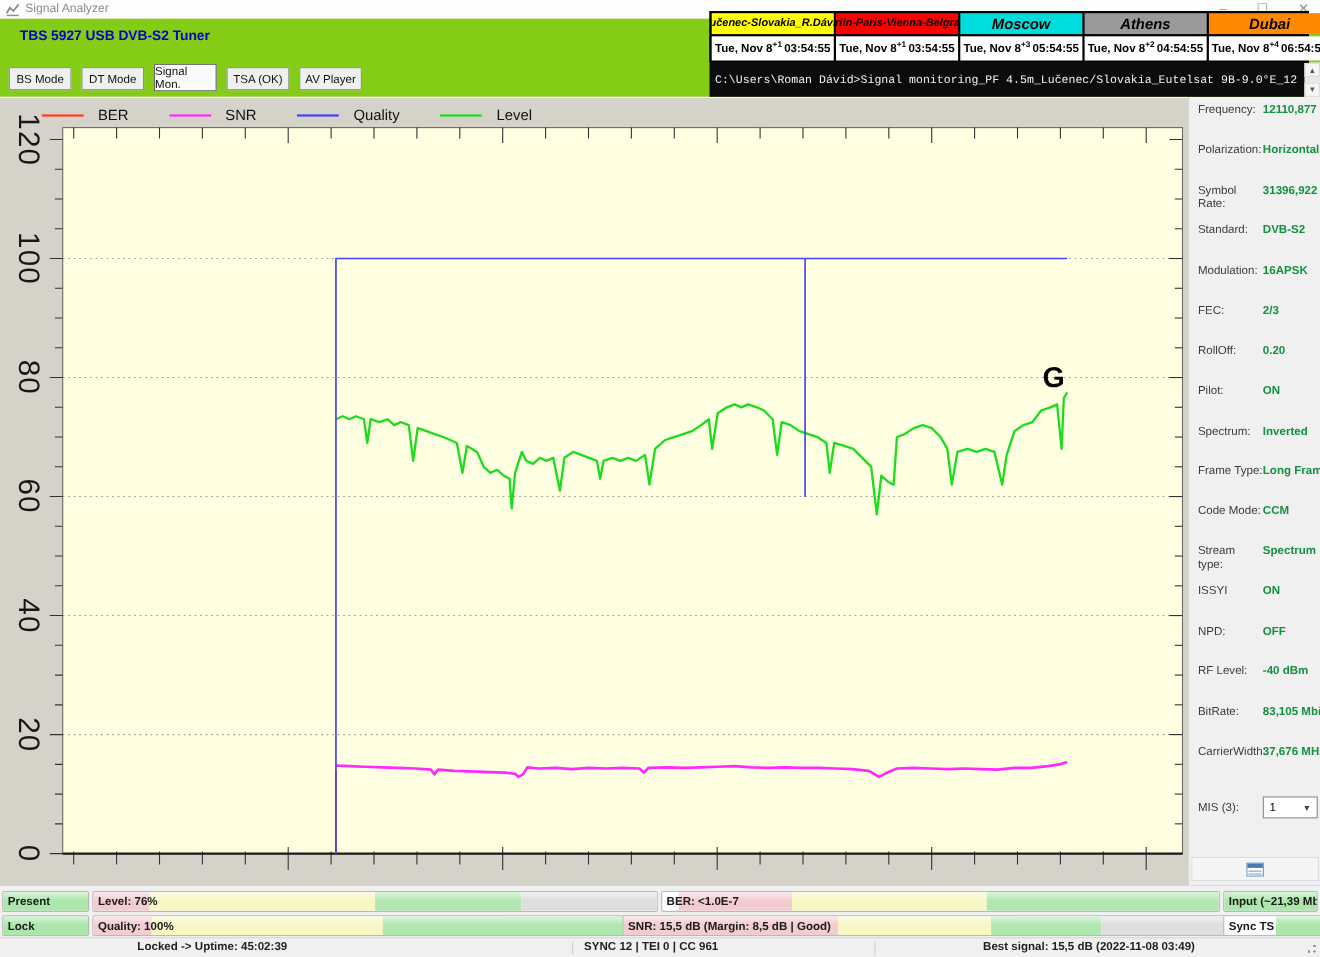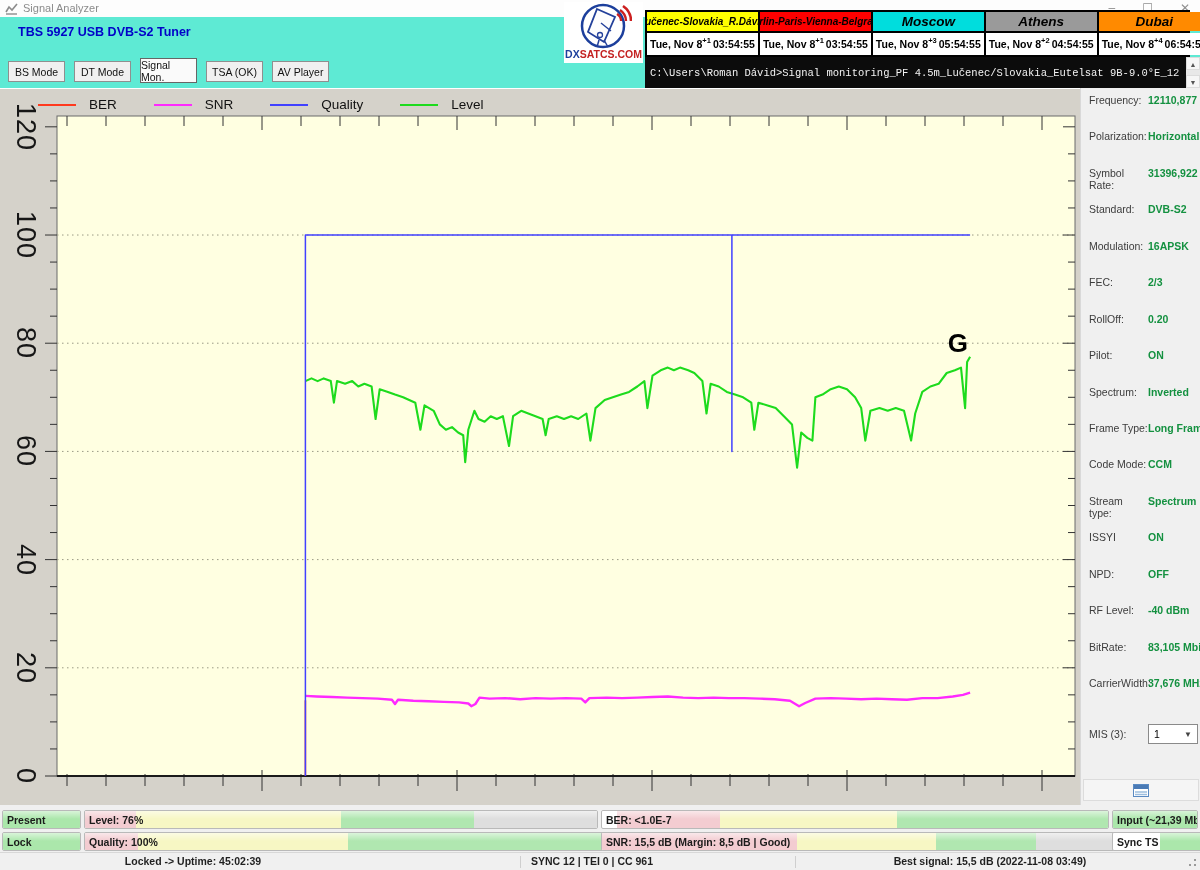--- a/index.html
+++ b/index.html
@@ -1,18 +1,18 @@
 <!DOCTYPE html>
 <html><head>
 <meta charset="utf-8">
 <style>
   html,body{margin:0;padding:0}
   body{width:1200px;height:870px;overflow:hidden;background:#f0f0f0;
        font-family:"Liberation Sans",sans-serif;position:relative}
-  #app{position:absolute;left:0;top:0;width:1200px;height:870px;background:#5eead4}
+  #app{position:absolute;left:0;top:0;width:1200px;height:870px;background:#84cc16}
 
   
   .titlebar{position:absolute;left:0;top:0;width:1200px;height:17px;background:#fdfdfd}
   .title-icon{position:absolute;left:5px;top:2px;width:13px;height:13px}
   .title-text{position:absolute;left:23px;top:2px;font-size:11px;color:#8b8b8b}
   .win-btns{position:absolute;right:10px;top:1px;display:flex;gap:27px;color:#8f8f8f;font-size:12px;line-height:14px}
   .win-btns span{cursor:default}
 
   
   .device{position:absolute;left:18px;top:25px;font-size:12.5px;font-weight:bold;color:#0202c8}
@@ -101,34 +101,20 @@
     <span class="title-text">Signal Analyzer</span>
     <div class="win-btns">
       <span>–</span>
       <span>☐</span>
       <span>✕</span>
     </div>
   </div>
 
   <div class="device">TBS 5927 USB DVB-S2 Tuner</div>
 
-  <div class="logo">
-    <svg width="56" height="47" viewBox="0 0 56 47">
-      <ellipse cx="27" cy="24" rx="21" ry="21" fill="#fff" stroke="#1c3f9c" stroke-width="2.5"></ellipse>
-      <polygon points="21,7 39,15 28,40 12,30" fill="#fdfdfd" stroke="#23409a" stroke-width="1.8"></polygon>
-      <line x1="25" y1="21" x2="35" y2="29" stroke="#23409a" stroke-width="1.5"></line>
-      <circle cx="24" cy="33" r="2.5" fill="none" stroke="#23409a" stroke-width="1.3"></circle>
-      <line x1="23" y1="38" x2="21" y2="45" stroke="#23409a" stroke-width="1.5"></line>
-      <line x1="28" y1="38" x2="32" y2="45" stroke="#23409a" stroke-width="1.5"></line>
-      <path d="M41,12 q4,2.5 4,7" fill="none" stroke="#cc2020" stroke-width="2.2"></path>
-      <path d="M44,8 q6,4 6,11" fill="none" stroke="#cc2020" stroke-width="2.4"></path>
-      <path d="M47,4 q8,5.5 8,15" fill="none" stroke="#cc2020" stroke-width="2.6"></path>
-    </svg>
-    <div class="logo-text"><span class="dx">DX</span><span class="rest">SATCS.COM</span></div>
-  </div>
 
   <div class="clocks" id="clocks">
       <div class="clock-head" style="background: rgb(255, 255, 0); font-size: 10px;">Lučenec-Slovakia_R.Dávid</div>
       <div class="clock-head" style="background: rgb(255, 0, 0); font-size: 10px;">Berlin-Paris-Vienna-Belgrade</div>
       <div class="clock-head" style="background: rgb(0, 221, 221); font-size: 13.5px;">Moscow</div>
       <div class="clock-head" style="background: rgb(154, 154, 154); font-size: 13.5px;">Athens</div>
       <div class="clock-head" style="background: rgb(255, 138, 0); font-size: 13.5px;">Dubai</div>
       <div class="clock-time">
         <span>Tue, Nov 8</span>
         <span class="off">+1</span>
@@ -419,21 +405,21 @@
       <div class="bar" style="left: 2px; top: 27px; width: 79px;">
         <div class="segp" style="width: 100%; background: rgb(171, 231, 171);"></div>
         <span class="blabel">Lock</span>
       </div>
       <div class="bar" style="left: 84px; top: 27px; width: 528px;">
         <div class="segp" style="width: 10%; background: rgb(243, 204, 209);"></div>
         <div class="segp" style="width: 40%; background: rgb(247, 247, 196);"></div>
         <div class="segp" style="width: 50%; background: rgb(176, 231, 176);"></div>
         <span class="blabel">Quality: 100%</span>
       </div>
-      <div class="bar" style="left: 601px; top: 27px; width: 558px;">
+      <div class="bar" style="left: 566px; top: 27px; width: 558px;">
         <div class="segp" style="width: 35%; background: rgb(243, 204, 209);"></div>
         <div class="segp" style="width: 25%; background: rgb(247, 247, 196);"></div>
         <div class="segp" style="width: 18%; background: rgb(176, 231, 176);"></div>
         <div class="segp" style="width: 22%; background: rgb(222, 222, 222);"></div>
         <span class="blabel">SNR: 15,5 dB (Margin: 8,5 dB | Good)</span>
       </div>
       <div class="bar" style="left: 1112px; top: 27px; width: 104px; padding-left: 47px;">
         <div class="segp" style="width: 100%; background: rgb(171, 231, 171);"></div>
         <span class="blabel">Sync TS</span>
       </div>

